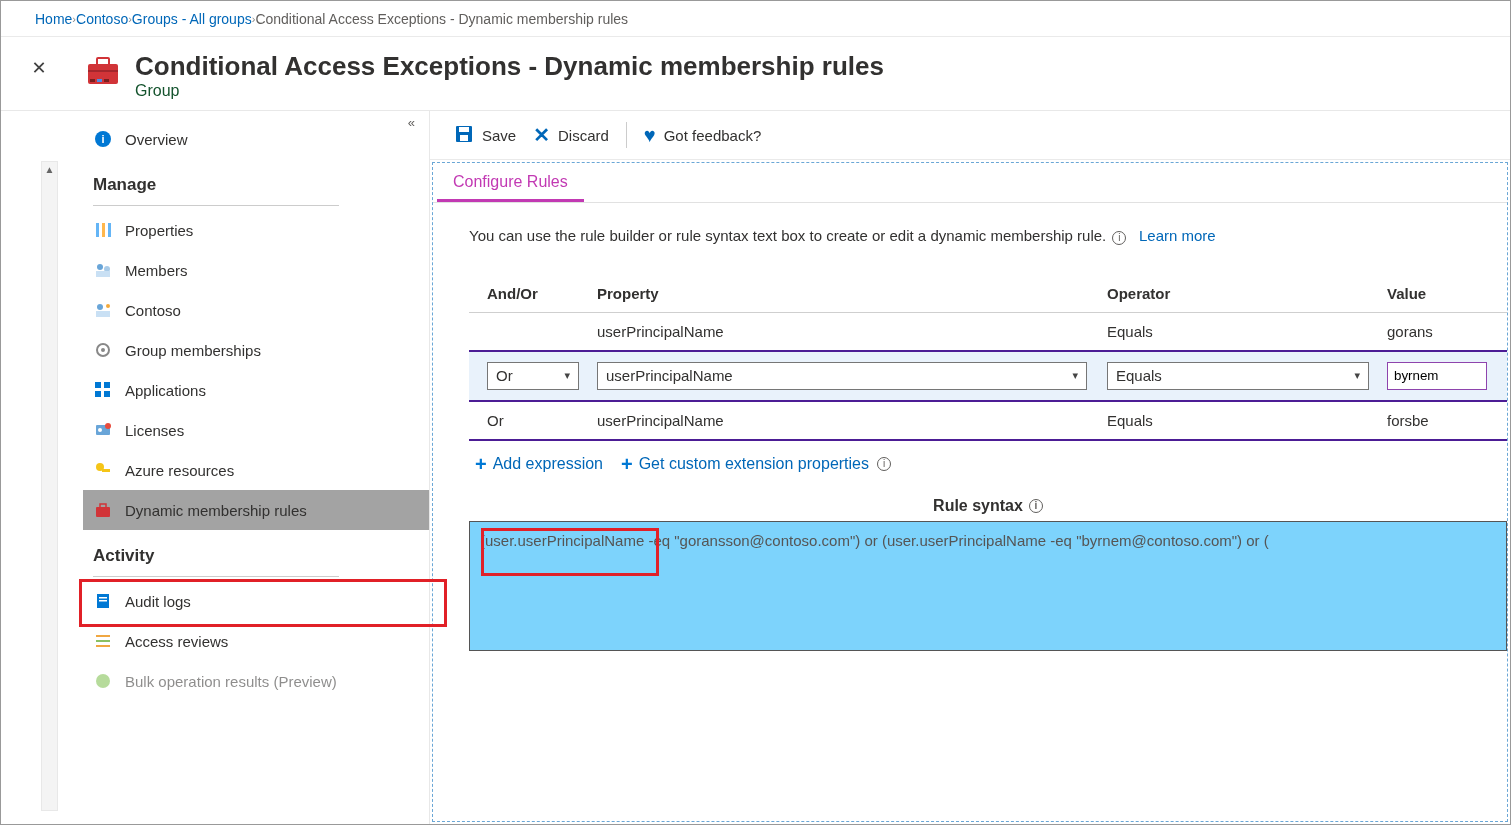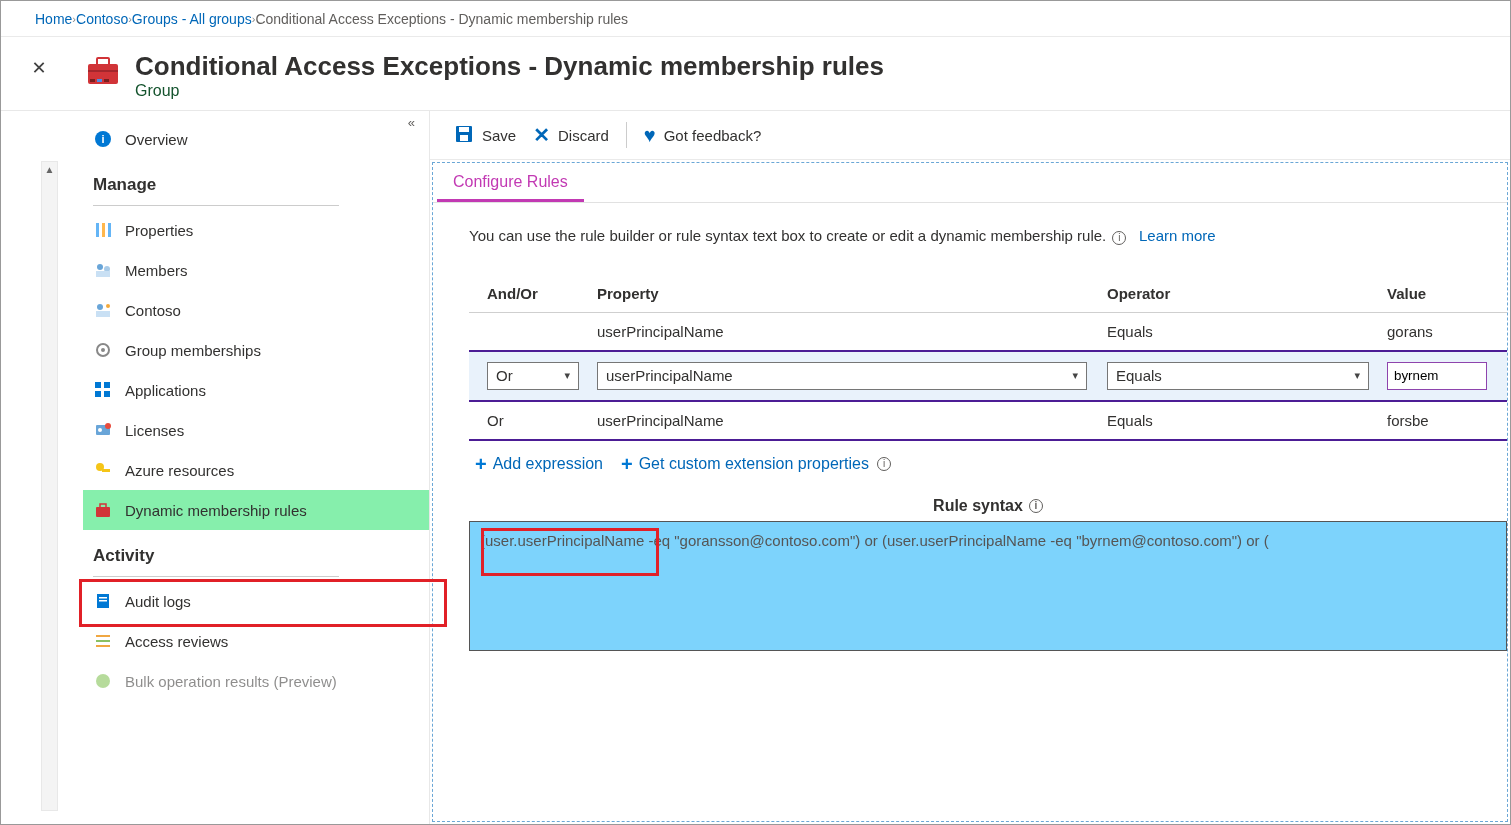--- a/index.html
+++ b/index.html
@@ -72,21 +72,21 @@
   .nav-item {
     display: flex;
     align-items: center;
     gap: 12px;
     padding: 10px 10px 10px 10px;
     font-size: 15px;
     color: #323130;
     cursor: pointer;
   }
   .nav-item.active {
-    background: #86efac;
+    background: #a3a3a3;
   }
   .nav-item .icon { width: 20px; height: 20px; display:flex; align-items:center; justify-content:center; }
   .nav-section {
     font-size: 17px;
     font-weight: 600;
     padding: 16px 10px 6px 10px;
     color: #323130;
   }
   .nav-section-divider {
     border-bottom: 1px solid #ccc;

